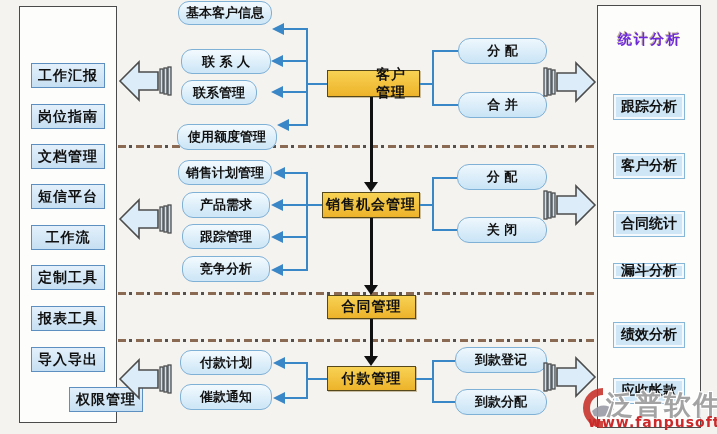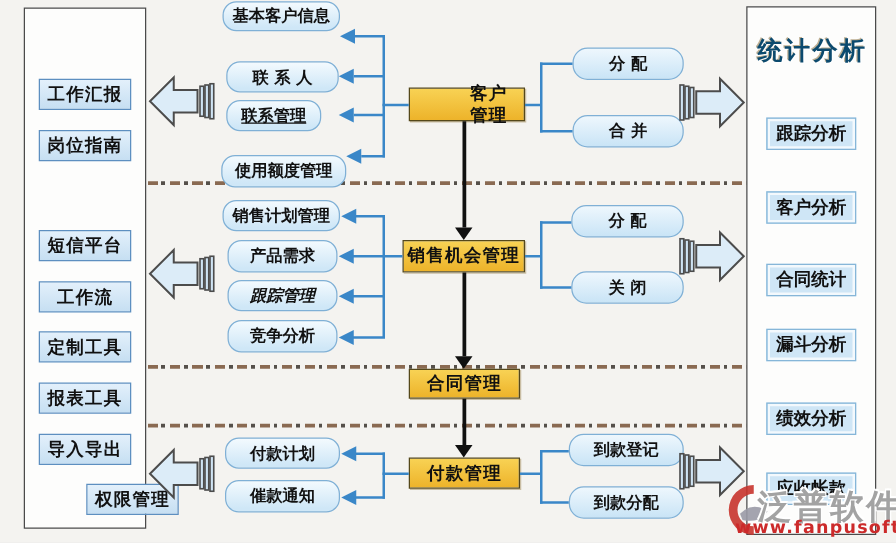--- a/index.html
+++ b/index.html
@@ -11,21 +11,21 @@
   
   .sq{background:linear-gradient(180deg,#e3f0fb 0%,#c6dff2 100%);border:1px solid #5d8fc0;font-size:14px;letter-spacing:1px;}
   
   .pill{background:linear-gradient(180deg,#f3fafe 0%,#cfe7f7 90%);border:1px solid #7fb0d6;border-radius:11px;font-size:13px;}
   
   .pill2{background:linear-gradient(180deg,#eef7fd 0%,#c9e4f6 100%);border:1px solid #7fb0d6;border-radius:12px;font-size:13px;}
   
   .module{background:linear-gradient(180deg,#f8d254 0%,#edb32a 100%);border:1px solid #55481a;font-size:14px;letter-spacing:1px;box-shadow:1px 1px 0 rgba(120,90,20,.35);}
   
   .rp-item{background:#cfe6f6;border:1px solid #86b6d8;box-shadow:inset 0 0 0 2px rgba(255,255,255,.75);font-size:14px;}
-  .rp-title{font-size:20px;font-weight:bold;color:#0c4a6e;letter-spacing:2px;
+  .rp-title{font-size:14px;font-weight:bold;color:#6d28d9;letter-spacing:2px;
             text-shadow:1px 1px 0 rgba(255,255,255,.9),-1px -1px 0 rgba(110,80,20,.45);}
   
   .bluel{background:#3a87c8;}
   .ah-left{width:0;height:0;border-top:6px solid transparent;border-bottom:6px solid transparent;border-right:12px solid #3a87c8;}
   .blackl{background:#101010;}
   .bh-down{width:0;height:0;border-left:7px solid transparent;border-right:7px solid transparent;border-top:10px solid #101010;}
   .dash{height:3px;background:repeating-linear-gradient(90deg,
         #8a6a52 0px,#8a6a52 8px,rgba(0,0,0,0) 8px,rgba(0,0,0,0) 11px,
         #55504a 11px,#55504a 14px,rgba(0,0,0,0) 14px,rgba(0,0,0,0) 18px);}
   
@@ -34,45 +34,46 @@
   .wm-url{font-size:14px;font-weight:bold;color:#cc2a2a;letter-spacing:1px;}
 </style>
 </head>
 <body>
 
 <div id="stage">
 
   <div class="abs panel" style="left:19px;top:6px;width:98px;height:417px;">
     <div class="abs sq lbl" style="left:11px;top:56px;width:74px;height:25px;">工作汇报</div>
     <div class="abs sq lbl" style="left:11px;top:97px;width:74px;height:25px;">岗位指南</div>
+    <div class="abs sq lbl" style="left:11px;top:137px;width:74px;height:25px;">文档管理</div>
     <div class="abs sq lbl" style="left:11px;top:177px;width:74px;height:25px;">短信平台</div>
     <div class="abs sq lbl" style="left:11px;top:218px;width:74px;height:25px;">工作流</div>
     <div class="abs sq lbl" style="left:11px;top:258px;width:74px;height:25px;">定制工具</div>
     <div class="abs sq lbl" style="left:11px;top:299px;width:74px;height:25px;">报表工具</div>
     <div class="abs sq lbl" style="left:11px;top:340px;width:74px;height:25px;">导入导出</div>
     <div class="abs sq lbl" style="left:11px;top:380px;width:74px;height:25px;margin-left:38px;">权限管理</div>
   </div>
 
   <div class="abs panel" style="left:597px;top:5px;width:104px;height:423px;">
     <div class="abs rp-title lbl" style="left:0;top:22px;width:104px;height:24px;">统计分析</div>
     <div class="abs rp-item lbl" style="left:15px;top:88px;width:72px;height:26px;">跟踪分析</div>
     <div class="abs rp-item lbl" style="left:15px;top:147px;width:72px;height:26px;">客户分析</div>
     <div class="abs rp-item lbl" style="left:15px;top:205px;width:72px;height:26px;">合同统计</div>
-    <div class="abs rp-item lbl" style="left:15px;top:257px;width:72px;height:26px;">漏斗分析</div>
+    <div class="abs rp-item lbl" style="left:15px;top:257px;width:72px;height:16px;">漏斗分析</div>
     <div class="abs rp-item lbl" style="left:15px;top:316px;width:72px;height:26px;">绩效分析</div>
     <div class="abs rp-item lbl" style="left:15px;top:372px;width:72px;height:26px;">应收帐款</div>
   </div>
 
   <div class="abs dash" style="left:118px;top:145px;width:479px;"></div>
   <div class="abs dash" style="left:118px;top:292px;width:479px;"></div>
   <div class="abs dash" style="left:118px;top:339px;width:479px;"></div>
 
   <div class="abs pill lbl" style="left:178px;top:1px;width:94px;height:24px;">基本客户信息</div>
   <div class="abs pill lbl" style="left:181px;top:49px;width:90px;height:25px;">联 系 人</div>
-  <div class="abs pill lbl" style="left:181px;top:80px;width:76px;height:25px;text-decoration:underline;">联系管理</div>
+  <div class="abs pill lbl" style="left:181px;top:80px;width:76px;height:25px;">联系管理</div>
   <div class="abs pill lbl" style="left:177px;top:112px;width:100px;height:26px;margin-top:12px;">使用额度管理</div>
   <div class="abs module lbl" style="left:327px;top:70px;width:93px;height:27px;padding-left:48px;">客户管理</div>
   <div class="abs pill2 lbl" style="left:458px;top:38px;width:89px;height:26px;">分  配</div>
   <div class="abs pill2 lbl" style="left:458px;top:92px;width:89px;height:26px;">合  并</div>
 
   <div class="abs bluel" style="left:306px;top:28px;width:2px;height:98px;"></div>
   <div class="abs bluel" style="left:284px;top:28px;width:24px;height:2px;"></div>
   <div class="abs bluel" style="left:283px;top:60px;width:25px;height:2px;"></div>
   <div class="abs bluel" style="left:283px;top:91px;width:25px;height:2px;"></div>
   <div class="abs bluel" style="left:289px;top:124px;width:19px;height:2px;"></div>
@@ -82,21 +83,21 @@
   <div class="abs ah-left" style="left:277px;top:119px;"></div>
   <div class="abs bluel" style="left:306px;top:83px;width:21px;height:2px;"></div>
 
   <div class="abs bluel" style="left:420px;top:83px;width:13px;height:2px;"></div>
   <div class="abs bluel" style="left:432px;top:50px;width:2px;height:56px;"></div>
   <div class="abs bluel" style="left:432px;top:50px;width:26px;height:2px;"></div>
   <div class="abs bluel" style="left:432px;top:104px;width:26px;height:2px;"></div>
 
   <div class="abs pill lbl" style="left:178px;top:160px;width:94px;height:25px;">销售计划管理</div>
   <div class="abs pill lbl" style="left:182px;top:192px;width:88px;height:26px;">产品需求</div>
-  <div class="abs pill lbl" style="left:182px;top:224px;width:88px;height:25px;font-style:italic;">跟踪管理</div>
+  <div class="abs pill lbl" style="left:182px;top:224px;width:88px;height:25px;">跟踪管理</div>
   <div class="abs pill lbl" style="left:182px;top:256px;width:88px;height:26px;">竞争分析</div>
   <div class="abs module lbl" style="left:322px;top:192px;width:98px;height:26px;">销售机会管理</div>
   <div class="abs pill2 lbl" style="left:457px;top:164px;width:90px;height:26px;">分  配</div>
   <div class="abs pill2 lbl" style="left:457px;top:217px;width:90px;height:26px;">关  闭</div>
 
   <div class="abs bluel" style="left:306px;top:172px;width:2px;height:98px;"></div>
   <div class="abs bluel" style="left:284px;top:172px;width:24px;height:2px;"></div>
   <div class="abs bluel" style="left:282px;top:204px;width:40px;height:2px;"></div>
   <div class="abs bluel" style="left:282px;top:236px;width:26px;height:2px;"></div>
   <div class="abs bluel" style="left:282px;top:269px;width:26px;height:2px;"></div>

